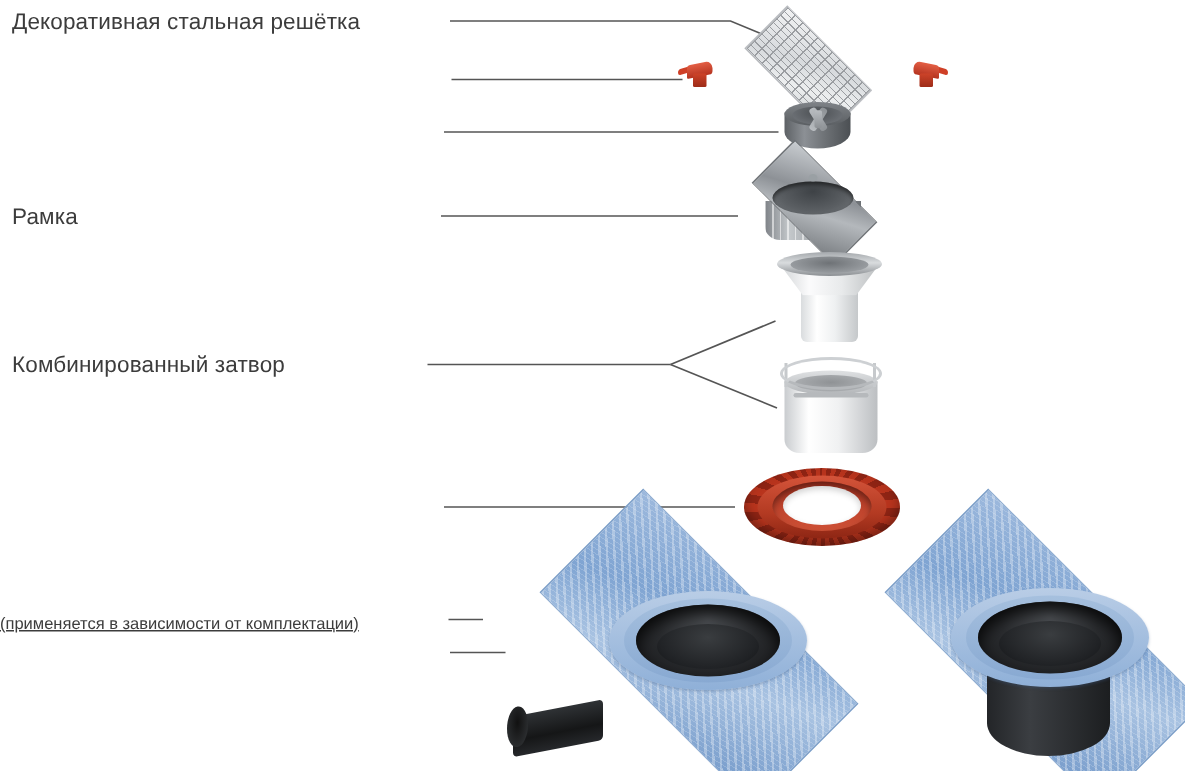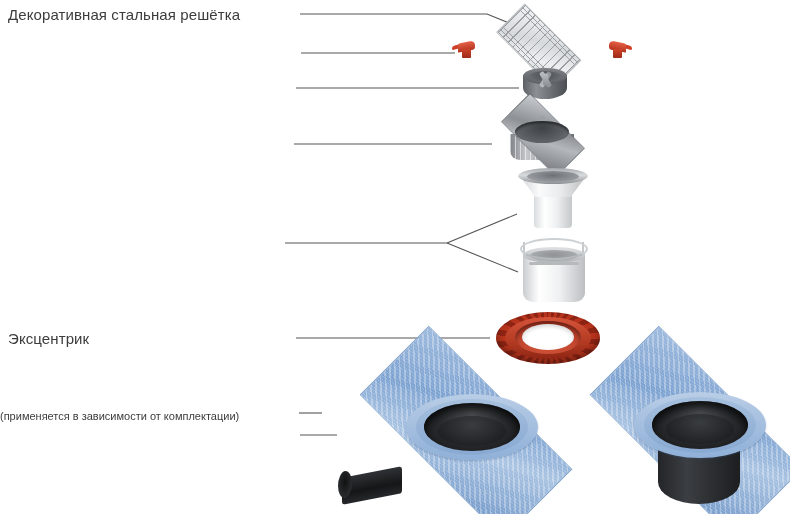--- a/index.html
+++ b/index.html
@@ -25,20 +25,21 @@
     white-space:nowrap;
     letter-spacing:.1px;
   }
   .lbl.two-line{white-space:normal;}
   .sub{
     display:block;
     font-size:11px;
     color:#3c3c3c;
     margin-top:2px;
     letter-spacing:0;
+    text-decoration:underline;
   }
 
   
   #leaders{position:absolute;left:0;top:0;width:790px;height:514px;}
 
   
   .part{position:absolute;}
 
   
   .grate{left:483px;top:25px;width:110px;height:40px;}
@@ -296,25 +297,28 @@
       <path d="M300 435 L337 435"></path>
     </g>
   </svg>
 
   <div class="lbl" style="left:8px;top:6px;width:288px;">
     <span>Декоративная стальная решётка</span>
   </div>
 
 
 
-
-
-  <div class="lbl" style="left:8px;top:330px;width:284px;">
-    <span>Эксцентрик</span>
-  </div>
+  <div class="lbl" style="left:8px;top:136px;width:282px;">
+    <span>Рамка</span>
+  </div>
+
+  <div class="lbl" style="left:8px;top:235px;width:273px;">
+    <span>Комбинированный затвор</span>
+  </div>
+
 
   <div class="lbl two-line" style="left:0px;top:390px;width:297px;">
     <br>
     <span class="sub">(применяется в зависимости от комплектации)</span>
   </div>
 
   <div class="part grate">
     <div class="plate"></div>
   </div>
 

